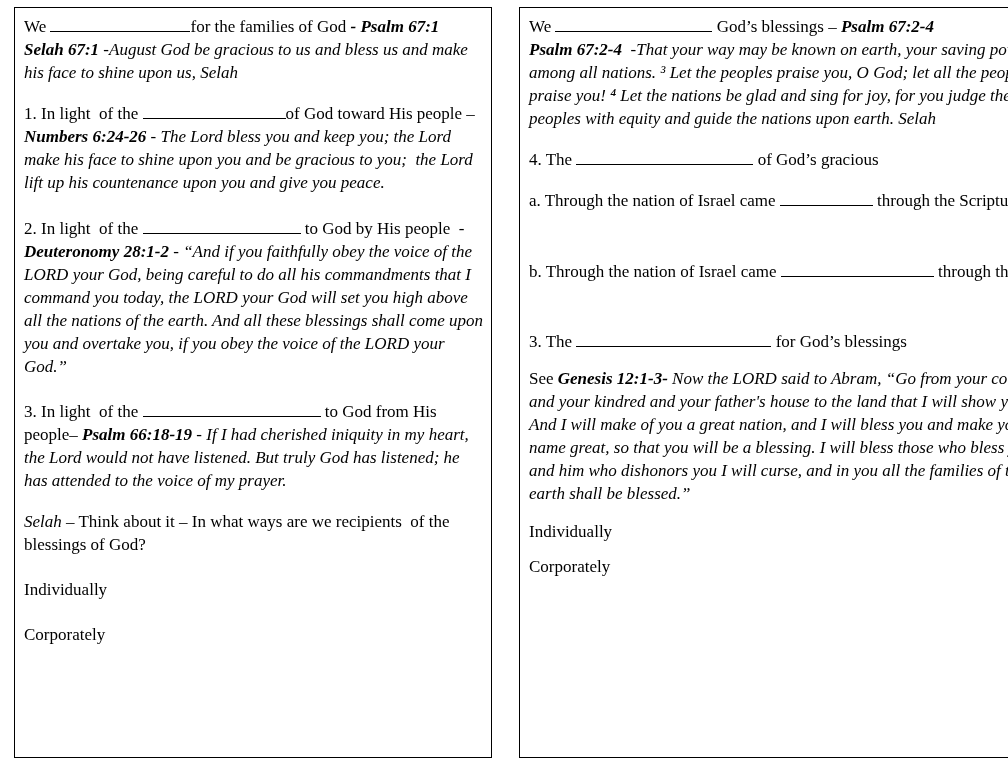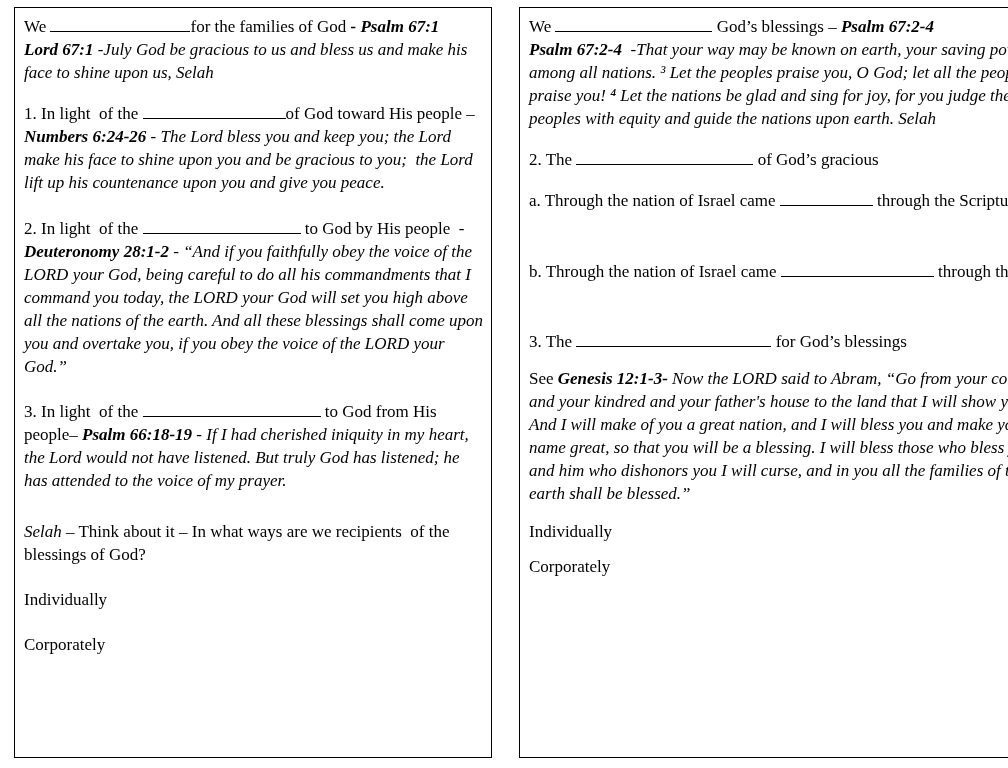--- a/index.html
+++ b/index.html
@@ -20,40 +20,40 @@
   .it{font-style:italic;}
   .blank{
     display:inline-block;height:1em;border-bottom:1px solid #000;
     vertical-align:baseline;
   }
 </style>
 </head>
 <body>
 
 <div class="panel" id="left-panel">
-  <p class="para" style="margin-top:0"><span class="seg">We </span><span class="blank" style="width:140px"></span><span class="seg">for the families of God </span><span class="seg bi">- Psalm 67:1</span><br><span class="seg bi">Lord 67:1</span><span class="seg it"> -July God be gracious to us and bless us and make his face to shine upon us, Selah</span></p>
+  <p class="para" style="margin-top:0"><span class="seg">We </span><span class="blank" style="width:140px"></span><span class="seg">for the families of God </span><span class="seg bi">- Psalm 67:1</span><br><span class="seg bi">Selah 67:1</span><span class="seg it"> -August God be gracious to us and bless us and make his face to shine upon us, Selah</span></p>
 
   <p class="para" style="margin-top:17px"><span class="seg">1. In light  of the </span><span class="blank" style="width:143px"></span><span class="seg">of God toward His people – </span><span class="seg bi">Numbers 6:24-26</span><span class="seg"> - </span><span class="seg it">The Lord bless you and keep you; the Lord make his face to shine upon you and be gracious to you;  the Lord lift up his countenance upon you and give you peace.</span></p>
 
   <p class="para" style="margin-top:22px"><span class="seg">2. In light  of the </span><span class="blank" style="width:158px"></span><span class="seg"> to God by His people  - </span><span class="seg bi">Deuteronomy 28:1-2</span><span class="seg"> - </span><span class="seg it">“And if you faithfully obey the voice of the LORD your God, being careful to do all his commandments that I command you today, the LORD your God will set you high above all the nations of the earth. And all these blessings shall come upon you and overtake you, if you obey the voice of the LORD your God.”</span></p>
 
   <p class="para" style="margin-top:21px"><span class="seg">3. In light  of the </span><span class="blank" style="width:178px"></span><span class="seg"> to God from His people– </span><span class="seg bi">Psalm 66:18-19</span><span class="seg"> - </span><span class="seg it">If I had cherished iniquity in my heart, the Lord would not have listened. But truly God has listened; he has attended to the voice of my prayer.</span></p>
 
-  <p class="para" style="margin-top:28px"><span class="seg it">Selah</span><span class="seg"> – Think about it – In what ways are we recipients  of the blessings of God?</span></p>
+  <p class="para" style="margin-top:18px"><span class="seg it">Selah</span><span class="seg"> – Think about it – In what ways are we recipients  of the blessings of God?</span></p>
 
 
   <p class="para" style="margin-top:22px"><span class="seg">Individually</span></p>
 
   <p class="para" style="margin-top:22px"><span class="seg">Corporately</span></p>
 </div>
 
 <div class="panel" id="right-panel">
   <p class="para" style="margin-top:0"><span class="seg">We </span><span class="blank" style="width:157px"></span><span class="seg"> God’s blessings – </span><span class="seg bi">Psalm 67:2-4</span><br><span class="seg bi">Psalm 67:2-4 </span><span class="seg it"> -That your way may be known on earth, your saving power among all nations. ³ Let the peoples praise you, O God; let all the peoples praise you! ⁴ Let the nations be glad and sing for joy, for you judge the peoples with equity and guide the nations upon earth. Selah</span></p>
 
-  <p class="para" style="margin-top:17px"><span class="seg">2. The </span><span class="blank" style="width:177px"></span><span class="seg"> of God’s gracious</span></p>
+  <p class="para" style="margin-top:17px"><span class="seg">4. The </span><span class="blank" style="width:177px"></span><span class="seg"> of God’s gracious</span></p>
 
   <p class="para" style="margin-top:17px"><span class="seg">a. Through the nation of Israel came </span><span class="blank" style="width:93px"></span><span class="seg"> through the Scriptures</span></p>
 
   <p class="para" style="margin-top:47px"><span class="seg">b. Through the nation of Israel came </span><span class="blank" style="width:153px"></span><span class="seg"> through the Son</span></p>
 
   <p class="para" style="margin-top:46px"><span class="seg">3. The </span><span class="blank" style="width:195px"></span><span class="seg"> for God’s blessings</span></p>
 
 
   <p class="para" style="margin-top:14px"><span class="seg">See </span><span class="seg bi">Genesis 12:1-3-</span><span class="seg it"> Now the LORD said to Abram, “Go from your country and your kindred and your father's house to the land that I will show you.   And I will make of you a great nation, and I will bless you and make your name great, so that you will be a blessing. I will bless those who bless you, and him who dishonors you I will curse, and in you all the families of the earth shall be blessed.”</span></p>
 

